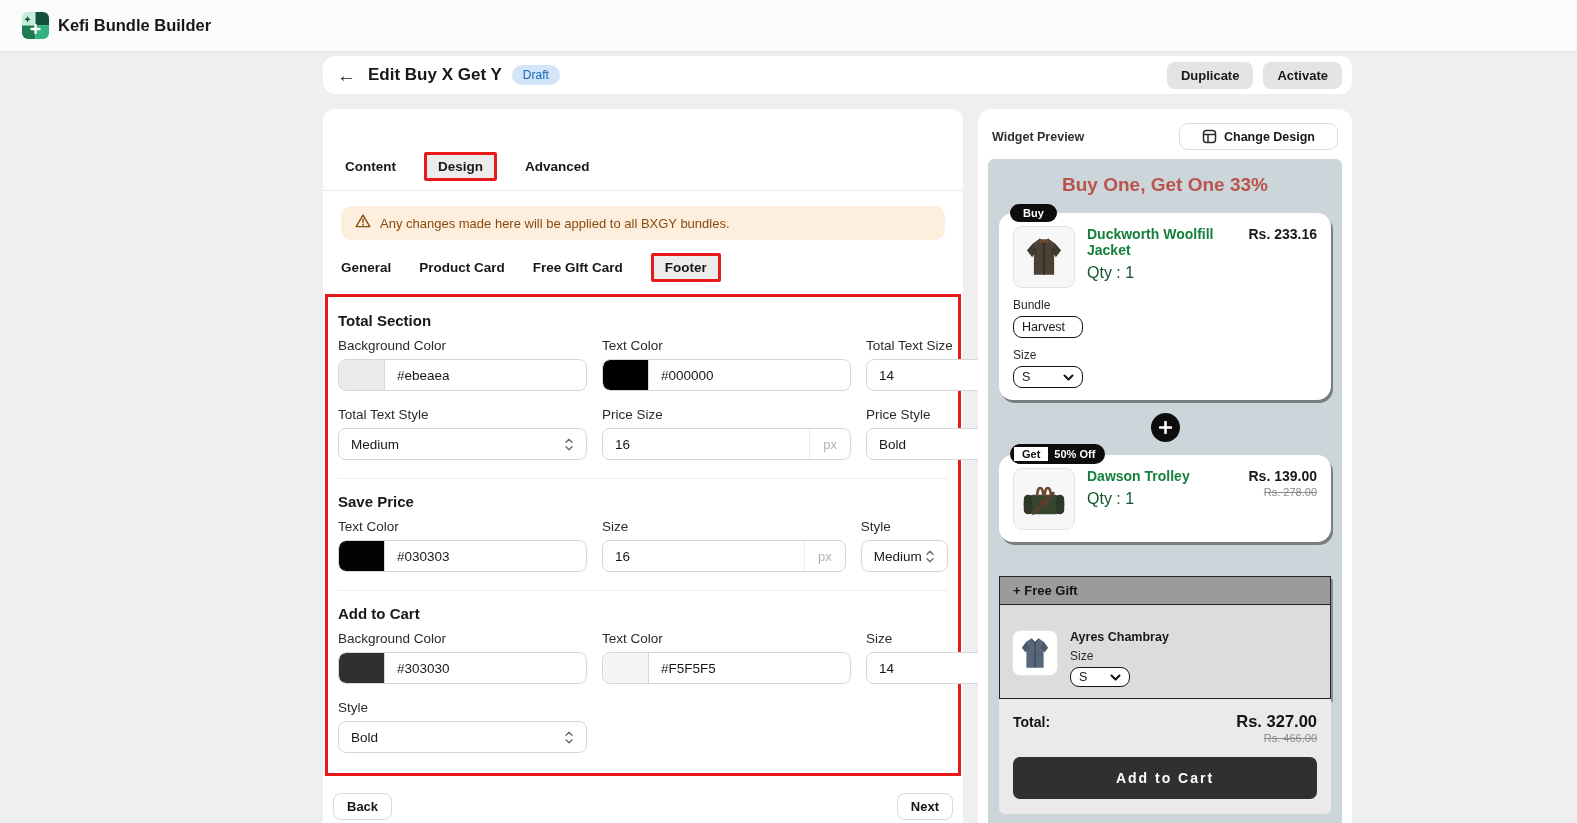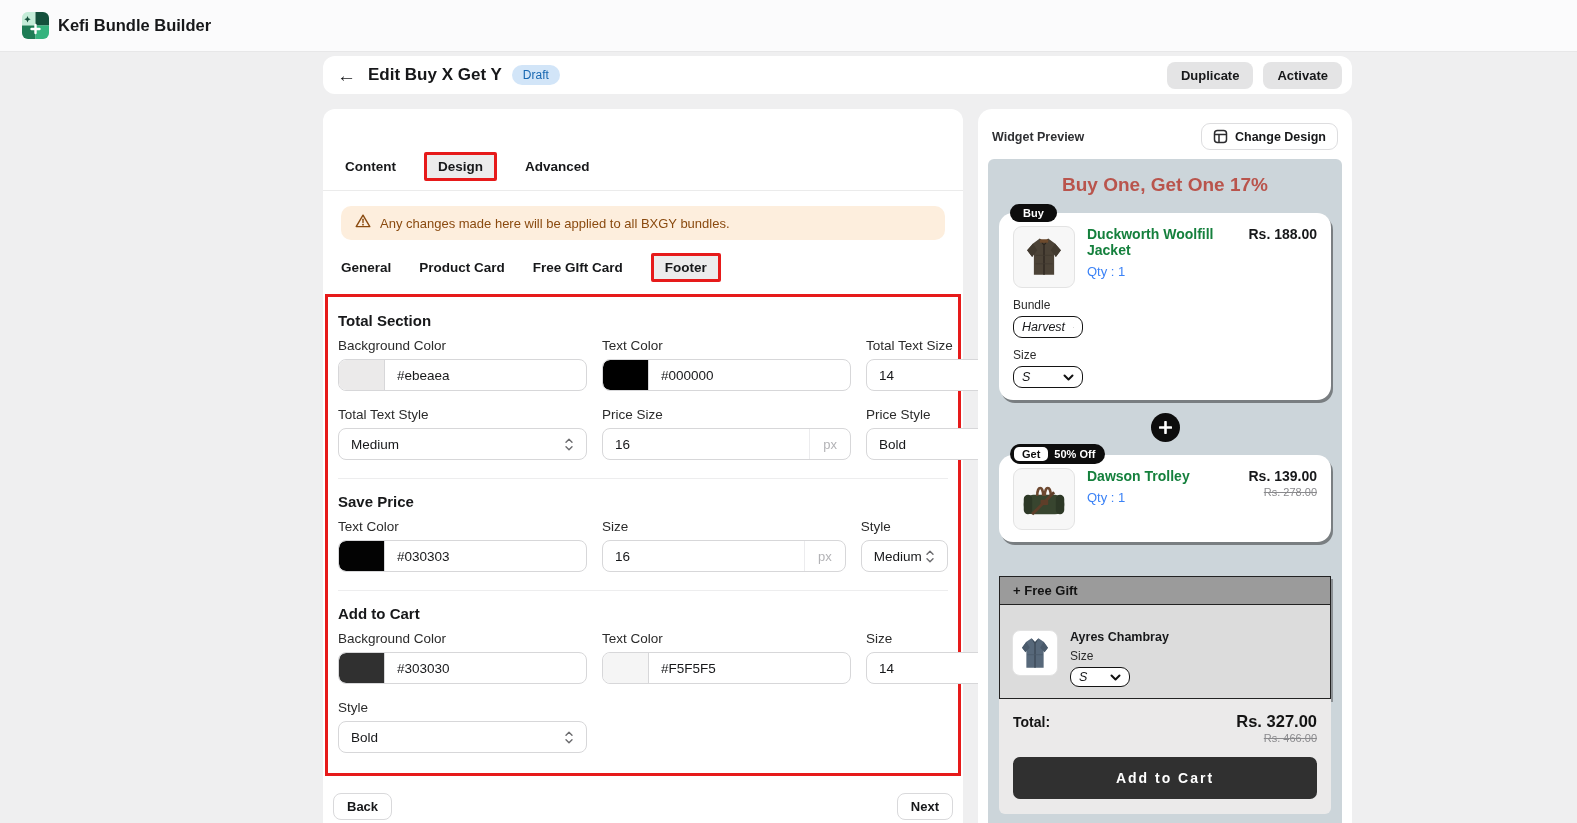--- a/index.html
+++ b/index.html
@@ -48,39 +48,39 @@
   .unit { font-size:13px; color:#b3b3b6; padding:0 13px; border-left:1px solid #ececee; height:100%; display:flex; align-items:center; }
   .selbox { height:32px; border:1px solid #d7d7d9; border-radius:8px; background:#fff; display:flex; align-items:center; justify-content:space-between; padding:0 12px; cursor:pointer; font-size:13.5px; color:#17181a; }
   .sec-divider { border:none; border-top:1px solid #ededee; margin:18px 0 14px; }
 
   .nav-row { display:flex; justify-content:space-between; margin:17px 10px 0; }
   .white-btn { background:#fff; border:1px solid #d9d9db; border-radius:8px; height:27px; padding:0 13px; font-size:13px; font-weight:600; color:#17181a; font-family:inherit; cursor:pointer; }
 
   
   .prev-head { display:flex; align-items:center; justify-content:space-between; padding:4px 4px 9px; }
   .prev-label { font-size:12.5px; font-weight:600; color:#2f3033; }
-  .cd-btn { background:#fff; border:1px solid #dddddf; border-radius:9px; height:27px; padding:0 11px; display:flex; align-items:center; gap:7px; font-size:12.5px; font-weight:600; color:#17181a; font-family:inherit; cursor:pointer; }
+  .cd-btn { background:#fff; border:1px solid #dddddf; border-radius:9px; height:27px; padding:0 22px; display:flex; align-items:center; gap:7px; font-size:12.5px; font-weight:600; color:#17181a; font-family:inherit; cursor:pointer; }
   .prev-area { background:#ccd5da; border-radius:6px; padding:13px 11px 14px; }
   .widget-title { text-align:center; font-size:19px; font-weight:700; color:#b9544c; margin:2px 0 6px; }
 
   .pcard { position:relative; background:#fff; border-radius:14px; box-shadow:2px 3px 0 rgba(20,20,20,.45); padding:13px 14px 12px; margin-top:17px; }
   .badge-buy { position:absolute; top:-9px; left:11px; background:#0d0d0d; color:#fff; font-size:11px; font-weight:700; padding:3px 13px; border-radius:11px; }
   .badge-get { position:absolute; top:-11px; left:11px; background:#0d0d0d; border-radius:12px; padding:3px 10px 3px 4px; display:flex; align-items:center; gap:6px; }
-  .badge-get .get-pill { background:#fff; color:#0d0d0d; font-size:11px; font-weight:700; padding:1px 8px; border-radius:5px; }
+  .badge-get .get-pill { background:#fff; color:#0d0d0d; font-size:11px; font-weight:700; padding:1px 8px; border-radius:0; }
   .badge-get .off-txt { color:#fff; font-size:11px; font-weight:700; }
   .prod-row { display:flex; gap:12px; }
   .pimg { width:62px; height:62px; background:#f7f7f7; border:1px solid #e3e3e3; border-radius:9px; display:flex; align-items:center; justify-content:center; flex:0 0 auto; }
   .pimg-sm { width:46px; height:46px; background:#fff; border:1px solid #e3e3e3; border-radius:8px; display:flex; align-items:center; justify-content:center; flex:0 0 auto; }
   .pmain { flex:1; min-width:0; }
   .pname { font-size:14px; font-weight:700; color:#15803d; line-height:1.15; }
-  .pqty { font-size:13px; color:#3b82f6; margin-top:6px; }
+  .pqty { font-size:16px; color:#14532d; margin-top:6px; }
   .pprice { font-size:14px; font-weight:700; color:#17181a; text-align:right; white-space:nowrap; }
   .pcompare { font-size:11px; color:#8a8a8d; text-decoration:line-through; text-align:right; margin-top:2px; }
   .opt-label { font-size:12px; color:#2b2b2b; margin:10px 0 4px; }
-  .pill-select { display:inline-flex; align-items:center; justify-content:space-between; gap:8px; width:70px; border:1.6px solid #141414; border-radius:9px; background:#fff; padding:3px 8px; font-size:12.5px; color:#17181a; cursor:pointer;font-style:italic; }
+  .pill-select { display:inline-flex; align-items:center; justify-content:space-between; gap:8px; width:70px; border:1.6px solid #141414; border-radius:9px; background:#fff; padding:3px 8px; font-size:12.5px; color:#17181a; cursor:pointer; }
   .pill-select.sm { width:60px; padding:2px 8px; }
 
   .plus-wrap { display:flex; justify-content:center; margin:13px 0; }
   .plus-circle { width:29px; height:29px; border-radius:50%; background:#0d0d0d; display:flex; align-items:center; justify-content:center; cursor:pointer; }
 
   .gift-card { margin-top:34px; border:1.6px solid #222; border-radius:0; overflow:hidden; box-shadow:2px 3px 0 rgba(20,20,20,.35); }
   .gift-head { background:#9b9b9b; border-bottom:1.6px solid #222; padding:6px 13px; font-size:13px; font-weight:700; color:#141414; }
   .gift-body { background:#dcdcdc; padding:25px 12px 11px; display:flex; gap:12px; }
   .gift-name { font-size:12.5px; font-weight:700; color:#17181a; }
 
@@ -287,21 +287,21 @@
           <svg width="15" height="15" viewBox="0 0 15 15" fill="none" stroke="#2b2b2e" stroke-width="1.5" stroke-linejoin="round">
             <rect x="1.5" y="1.5" width="12" height="12" rx="3"></rect>
             <line x1="1.5" y1="5.5" x2="13.5" y2="5.5"></line>
             <line x1="6" y1="5.5" x2="6" y2="13.5"></line>
           </svg>
           <span>Change Design</span>
         </button>
       </div>
 
       <div class="prev-area">
-        <div class="widget-title">Buy One, Get One 17%</div>
+        <div class="widget-title">Buy One, Get One 33%</div>
 
         <div class="pcard">
           <span class="badge-buy">Buy</span>
           <div class="prod-row">
             <div class="pimg">
               <svg width="54" height="54" viewBox="0 0 64 64">
                 <path d="M19 16 L27 10 L32 14 L37 10 L45 16 L52 24 L46 32 L44 27 L44 53 L20 53 L20 27 L18 32 L12 24 Z" fill="#4c4337"></path>
                 <path d="M12 24 L19 16 L24 24 L18 32 Z" fill="#423a2f"></path>
                 <path d="M52 24 L45 16 L40 24 L46 32 Z" fill="#423a2f"></path>
                 <path d="M27 10 L32 17 L37 10 L35 15 L32 19 L29 15 Z" fill="#2a241d"></path>
@@ -309,21 +309,21 @@
                 <line x1="22" y1="30" x2="42" y2="30" stroke="#413930" stroke-width="1"></line>
                 <line x1="22" y1="40" x2="42" y2="40" stroke="#413930" stroke-width="1"></line>
                 <rect x="27" y="11" width="10" height="4" rx="1" fill="#6d4a2c"></rect>
               </svg>
             </div>
             <div class="pmain">
               <div class="pname">Duckworth Woolfill Jacket</div>
               <div class="pqty">Qty : 1</div>
             </div>
             <div>
-              <div class="pprice">Rs. 188.00</div>
+              <div class="pprice">Rs. 233.16</div>
             </div>
           </div>
           <div class="opt-label">Bundle</div>
           <div class="pill-select">
             <span>Harvest</span>
             <svg width="11" height="7" viewBox="0 0 11 7" fill="none" stroke="#111" stroke-width="2" stroke-linecap="round" stroke-linejoin="round">
                 <path d="M1.5 1.5 L5.5 5.5 L9.5 1.5"></path>
               </svg>
           </div>
           <div class="opt-label">Size</div>

